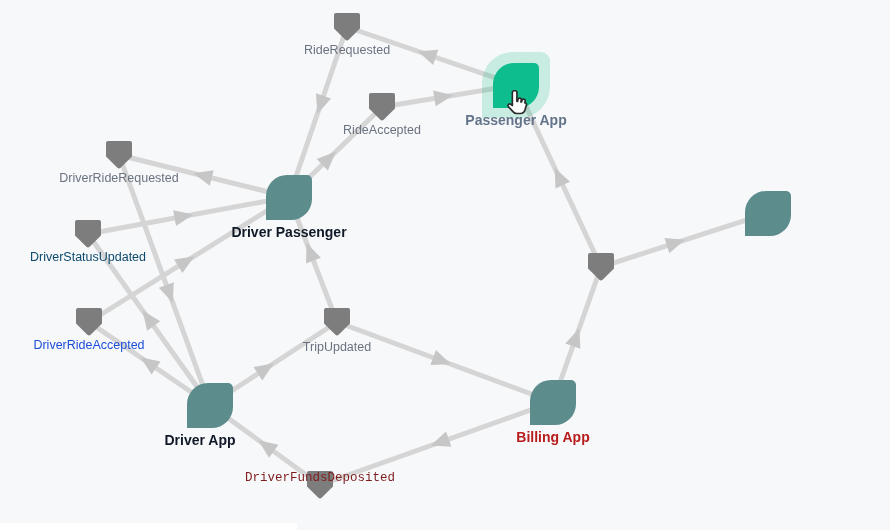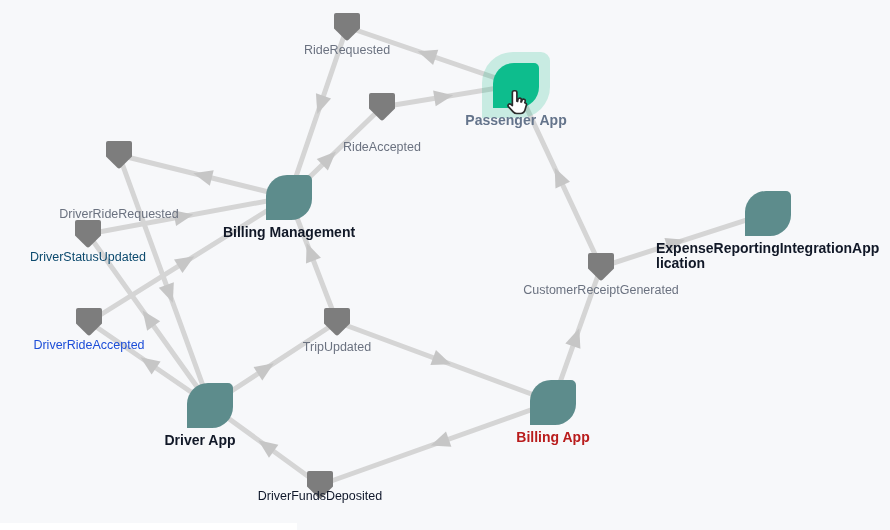--- a/index.html
+++ b/index.html
@@ -13,21 +13,21 @@
     position:absolute;width:46px;height:45px;
     border-radius:21px 5px 21px 0;
   }
   .app-halo{
     position:absolute;width:68px;height:66px;
     border-radius:31px 9px 31px 0;
   }
   .event-node{position:absolute;width:28px;height:30px;}
   .node-label{
     position:absolute;transform:translateX(-50%);
-    white-space:nowrap;line-height:15px;
+    white-space:nowrap;text-align:center;line-height:15px;
   }
   .event-label{font-size:12.5px;font-weight:400;}
   .app-label{font-size:14px;font-weight:700;}
   .node-label.wrap{white-space:normal;width:224px;overflow-wrap:anywhere;}
   #bottom-strip{position:absolute;left:0;top:523px;width:297px;height:7px;}
   #cursor{position:absolute;pointer-events:none;}
 </style>
 </head>
 <body style="background: rgb(247, 248, 250);">
 
@@ -70,56 +70,54 @@
       <line x1="320" y1="485" x2="210" y2="405" stroke="#d5d5d5" stroke-width="5" stroke-linecap="round"></line>
       <path d="M11 0 L-8 8 L-8 -8 Z" fill="#c6c6c6" transform="translate(267.2 446.6) rotate(-143.9726266148964)"></path>
     </svg>
     <div class="event-node" style="left: 333px; top: 12px;"><svg width="28" height="30" viewBox="0 0 28 30">
         <path d="M3 1 H25 Q27 1 27 3 V16.5 L15.6 27.7 Q14 29.2 12.4 27.7 L1 16.5 V3 Q1 1 3 1 Z" fill="#7d7d7d"></path>
       </svg></div>
     <div class="node-label event-label" style="left: 347px; top: 43px; color: rgb(107, 114, 128);">RideRequested</div>
     <div class="event-node" style="left: 368px; top: 92px;"><svg width="28" height="30" viewBox="0 0 28 30">
         <path d="M3 1 H25 Q27 1 27 3 V16.5 L15.6 27.7 Q14 29.2 12.4 27.7 L1 16.5 V3 Q1 1 3 1 Z" fill="#7d7d7d"></path>
       </svg></div>
-    <div class="node-label event-label" style="left: 382px; top: 123px; color: rgb(107, 114, 128); margin-top: 17px;">RideAccepted</div>
+    <div class="node-label event-label" style="left: 382px; top: 123px; color: rgb(107, 114, 128);">RideAccepted</div>
     <div class="event-node" style="left: 105px; top: 140px;"><svg width="28" height="30" viewBox="0 0 28 30">
         <path d="M3 1 H25 Q27 1 27 3 V16.5 L15.6 27.7 Q14 29.2 12.4 27.7 L1 16.5 V3 Q1 1 3 1 Z" fill="#7d7d7d"></path>
       </svg></div>
-    <div class="node-label event-label" style="left: 119px; top: 171px; color: rgb(107, 114, 128); margin-top: 36px;">DriverRideRequested</div>
+    <div class="node-label event-label" style="left: 119px; top: 171px; color: rgb(107, 114, 128);">DriverRideRequested</div>
     <div class="event-node" style="left: 74px; top: 219px;"><svg width="28" height="30" viewBox="0 0 28 30">
         <path d="M3 1 H25 Q27 1 27 3 V16.5 L15.6 27.7 Q14 29.2 12.4 27.7 L1 16.5 V3 Q1 1 3 1 Z" fill="#7d7d7d"></path>
       </svg></div>
     <div class="node-label event-label" style="left: 88px; top: 250px; color: #0c4a6e;">DriverStatusUpdated</div>
     <div class="event-node" style="left: 75px; top: 307px;"><svg width="28" height="30" viewBox="0 0 28 30">
         <path d="M3 1 H25 Q27 1 27 3 V16.5 L15.6 27.7 Q14 29.2 12.4 27.7 L1 16.5 V3 Q1 1 3 1 Z" fill="#7d7d7d"></path>
       </svg></div>
     <div class="node-label event-label" style="left: 89px; top: 338px; color: #1d4ed8;">DriverRideAccepted</div>
     <div class="event-node" style="left: 323px; top: 307px;"><svg width="28" height="30" viewBox="0 0 28 30">
         <path d="M3 1 H25 Q27 1 27 3 V16.5 L15.6 27.7 Q14 29.2 12.4 27.7 L1 16.5 V3 Q1 1 3 1 Z" fill="#7d7d7d"></path>
       </svg></div>
     <div class="node-label event-label" style="left: 337px; top: 340px; color: rgb(107, 114, 128);">TripUpdated</div>
     <div class="event-node" style="left: 587px; top: 252px;"><svg width="28" height="30" viewBox="0 0 28 30">
         <path d="M3 1 H25 Q27 1 27 3 V16.5 L15.6 27.7 Q14 29.2 12.4 27.7 L1 16.5 V3 Q1 1 3 1 Z" fill="#7d7d7d"></path>
       </svg></div>
-    <div class="node-label event-label" style="left: 601px; top: 283px; color: rgb(107, 114, 128);">CustomerReceiptGenerated</div>
     <div class="event-node" style="left: 306px; top: 470px;"><svg width="28" height="30" viewBox="0 0 28 30">
         <path d="M3 1 H25 Q27 1 27 3 V16.5 L15.6 27.7 Q14 29.2 12.4 27.7 L1 16.5 V3 Q1 1 3 1 Z" fill="#7d7d7d"></path>
       </svg></div>
-    <div class="node-label event-label" style="left: 320px; top: 489px; color: #0f172a;">DriverFundsDeposited</div>
+    <div class="node-label event-label" style="left: 320px; top: 471px; color: #7f1d1d; font-family: Liberation Mono, monospace;">DriverFundsDeposited</div>
     <div class="app-halo" style="left: 482px; top: 52px; background: rgba(16, 185, 129, 0.2);"></div>
     <div class="app-node" style="left: 493px; top: 63px; background: rgb(13, 189, 141);"></div>
     <div class="node-label app-label" style="left: 516px; top: 113px; color: rgb(100, 116, 139);">Passenger App</div>
     <div class="app-node" style="left: 266px; top: 175px; background: rgb(93, 140, 140);"></div>
-    <div class="node-label app-label" style="left: 289px; top: 225px; color: rgb(17, 24, 39);">Billing Management</div>
+    <div class="node-label app-label" style="left: 289px; top: 225px; color: rgb(17, 24, 39);">Driver Passenger</div>
     <div class="app-node" style="left: 187px; top: 383px; background: rgb(93, 140, 140);"></div>
     <div class="node-label app-label" style="left: 200px; top: 433px; color: rgb(17, 24, 39);">Driver App</div>
     <div class="app-node" style="left: 530px; top: 380px; background: rgb(93, 140, 140);"></div>
     <div class="node-label app-label" style="left: 553px; top: 430px; color: #b91c1c;">Billing App</div>
     <div class="app-node" style="left: 745px; top: 191px; background: rgb(93, 140, 140);"></div>
-    <div class="node-label app-label wrap" style="left: 768px; top: 241px; color: rgb(17, 24, 39);">ExpenseReportingIntegrationApplication</div>
   </div>
 
 <div id="bottom-strip" style="background: rgb(255, 255, 255);"></div>
 
 <div id="cursor" style="left: 505px; top: 88px;">
   <svg width="27" height="31" viewBox="0 0 24 28">
     <path d="M9 2.5c.85 0 1.55.7 1.55 1.55v7.95l.6.15.4-1.85c.18-.82 1-1.34 1.8-1.15.82.2 1.33 1 1.14 1.82l-.33 1.55.52.12.45-1.45c.26-.8 1.1-1.25 1.9-1 .8.26 1.24 1.1 1 1.9l-.4 1.25.5.15c.8.26 1.25 1.1 1.02 1.9l-1.3 4.55c-.52 1.82-2.2 3.08-4.1 3.08h-3.3c-1.24 0-2.42-.53-3.24-1.45l-4.2-4.55c-.6-.64-.58-1.64.05-2.25.58-.57 1.5-.6 2.1-.06l1.3 1.13V4.05c0-.85.7-1.55 1.54-1.55z" fill="#ffffff" stroke="#2b2b2b" stroke-width="1.5" stroke-linejoin="round"></path>
   </svg>
 </div>
 

